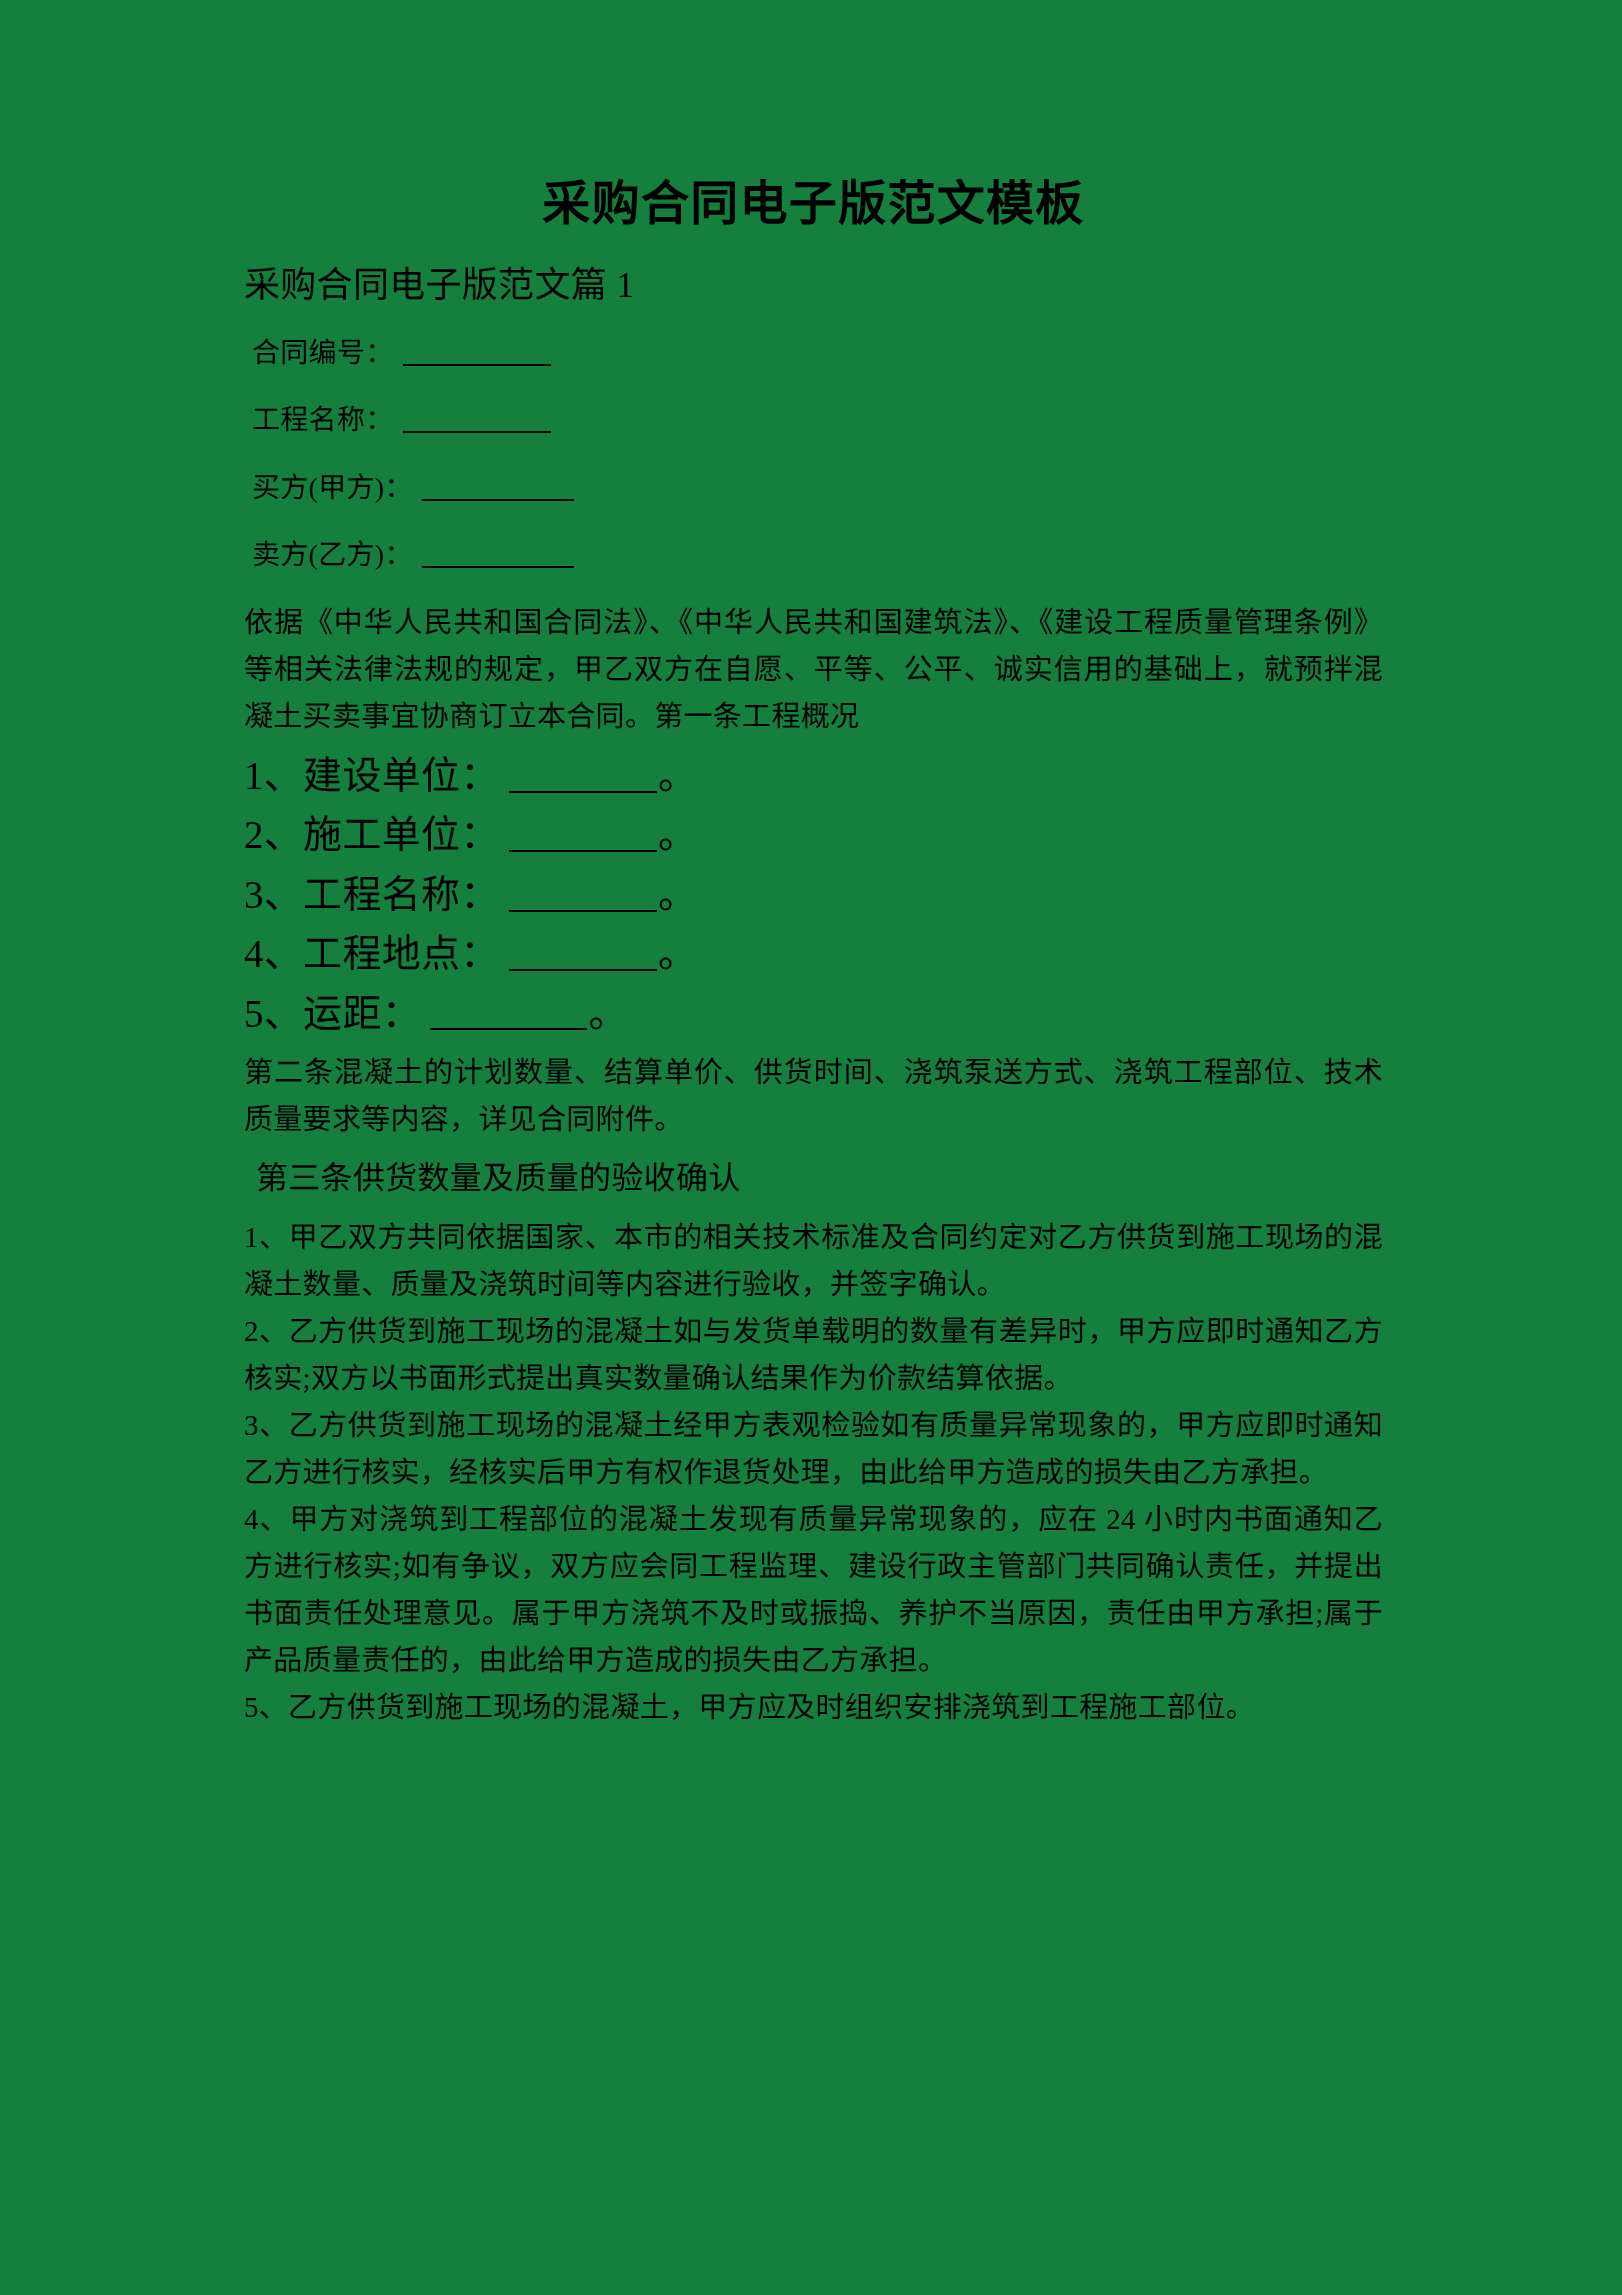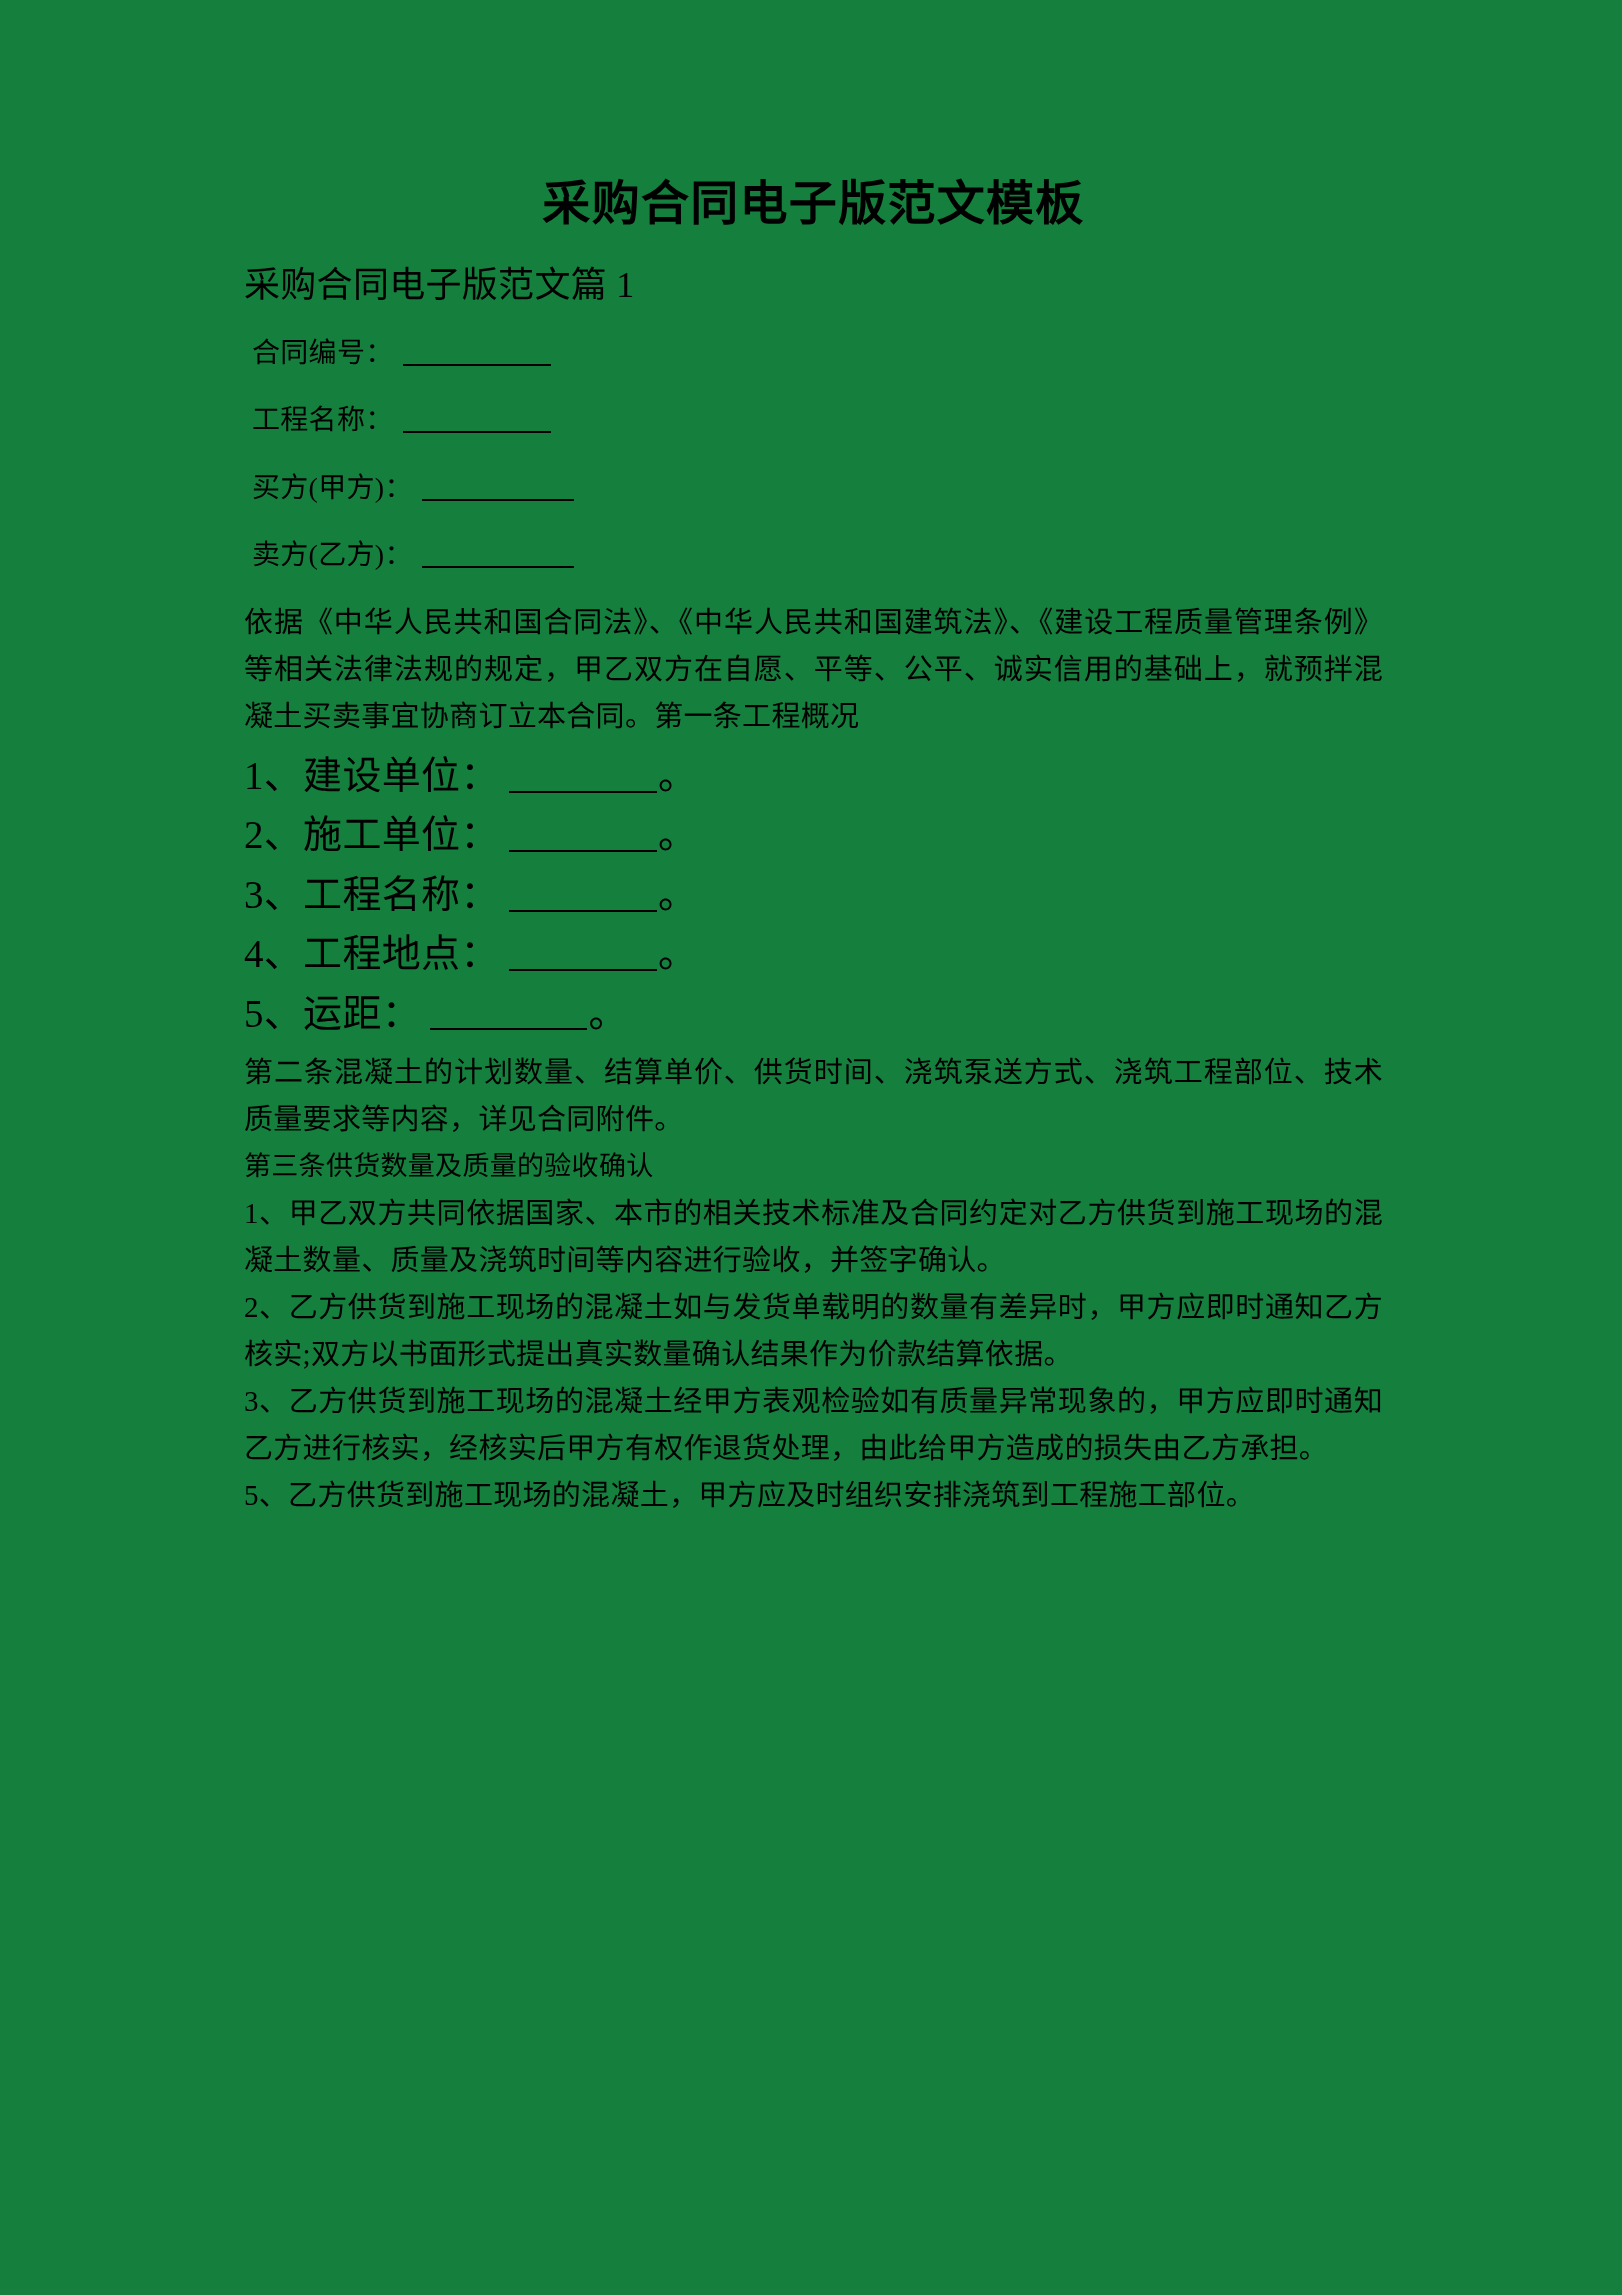--- a/index.html
+++ b/index.html
@@ -96,23 +96,23 @@
   }
   .period-mark {
     display: inline;
   }
 
   .para-gap {
     padding-top: 12.4px;
   }
 
   .clause {
-    font-size: 27px;
+    font-size: 32px;
     line-height: 47px;
-    margin: 0;
+    margin: 12px;
     letter-spacing: 0.3px;
   }
 </style>
 </head>
 <body>
 
 <div class="page">
   <div class="content">
 
     <h1 class="doc-title">采购合同电子版范文模板</h1>
@@ -160,18 +160,19 @@
     <p class="para para-gap">第二条混凝土的计划数量、结算单价、供货时间、浇筑泵送方式、浇筑工程部位、技术质量要求等内容，详见合同附件。</p>
 
     <p class="clause">第三条供货数量及质量的验收确认</p>
 
     <p class="para">1、甲乙双方共同依据国家、本市的相关技术标准及合同约定对乙方供货到施工现场的混凝土数量、质量及浇筑时间等内容进行验收，并签字确认。</p>
 
     <p class="para">2、乙方供货到施工现场的混凝土如与发货单载明的数量有差异时，甲方应即时通知乙方核实;双方以书面形式提出真实数量确认结果作为价款结算依据。</p>
 
     <p class="para">3、乙方供货到施工现场的混凝土经甲方表观检验如有质量异常现象的，甲方应即时通知乙方进行核实，经核实后甲方有权作退货处理，由此给甲方造成的损失由乙方承担。</p>
 
+    <p class="para">4、甲方对浇筑到工程部位的混凝土发现有质量异常现象的，应在 24 小时内书面通知乙方进行核实;如有争议，双方应会同工程监理、建设行政主管部门共同确认责任，并提出书面责任处理意见。属于甲方浇筑不及时或振捣、养护不当原因，责任由甲方承担;属于产品质量责任的，由此给甲方造成的损失由乙方承担。</p>
 
     <p class="para">5、乙方供货到施工现场的混凝土，甲方应及时组织安排浇筑到工程施工部位。</p>
 
   </div>
 </div>
 
 
 </body></html>

